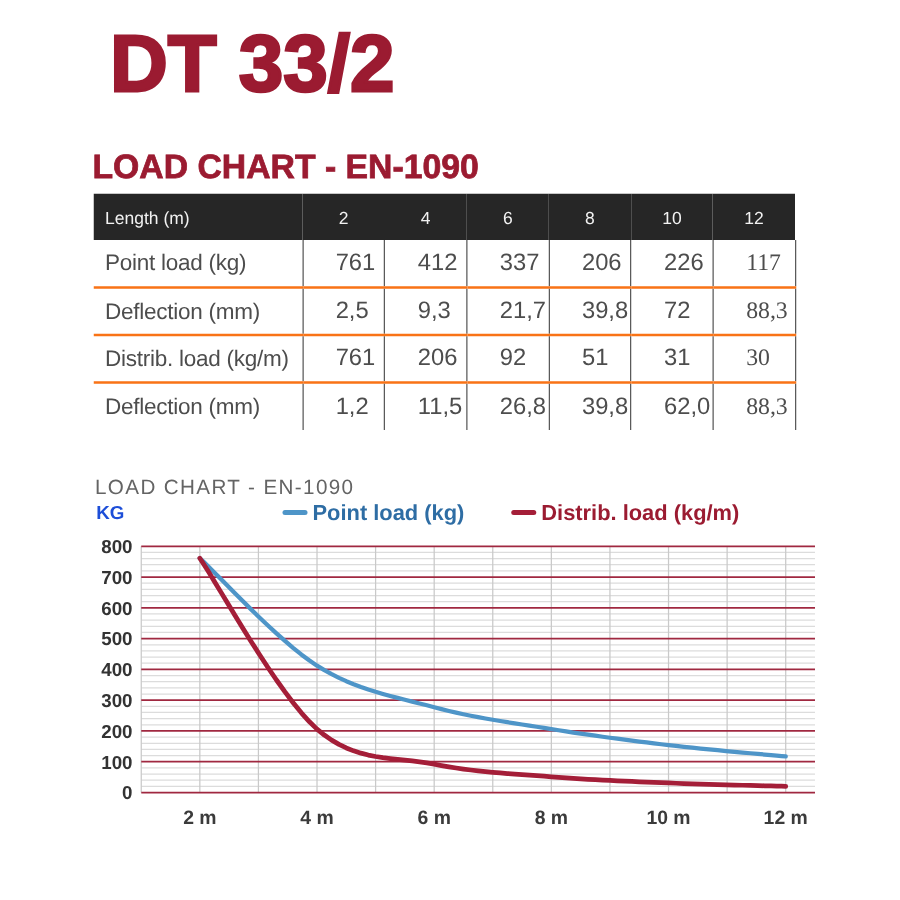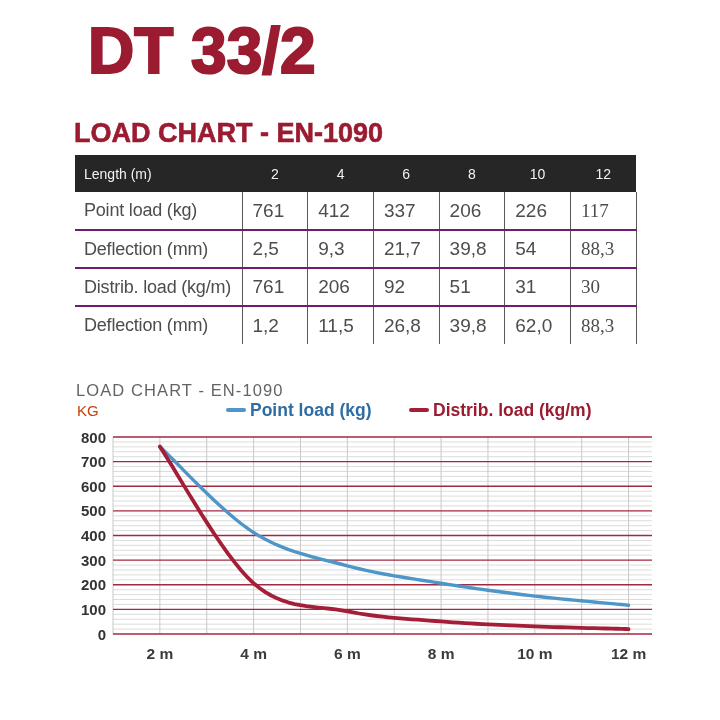--- a/index.html
+++ b/index.html
@@ -37,32 +37,32 @@
   #load-table th.lbl{text-align:left;padding-left:9px;}
   #load-table th.num{text-align:center;}
   #load-table td{
     height:38px;font-size:19px;color:var(--cell-text);
     vertical-align:middle;background:#ffffff;
   }
   #load-table td.lbl{
     padding-left:9px;font-size:18px;letter-spacing:-0.2px;white-space:nowrap;
   }
   #load-table td.num{
-    padding-left:10px;border-left:1px solid #5A5A5A;white-space:nowrap;
+    padding-left:26px;border-left:1px solid #5A5A5A;white-space:nowrap;
   }
   #load-table td.num:last-child{border-right:1px solid #5A5A5A;font-family:Liberation Serif, serif;}
-  #load-table tbody tr + tr td{border-top:2px solid #701a75;}
+  #load-table tbody tr + tr td{border-top:2px solid #f97316;}
 
   #chart-title{
     position:absolute;left:76px;top:381px;
     font-size:16.5px;color:#646464;letter-spacing:1.1px;
   }
   #kg-label{
     position:absolute;left:77px;top:402px;
-    font-size:15px;font-weight:normal;color:#c2410c;
+    font-size:15px;font-weight:bold;color:#1d4ed8;
   }
   .legend-item{
     position:absolute;top:400px;
     font-size:17.5px;font-weight:bold;white-space:nowrap;
   }
   #legend-point{left:226px;}
   #legend-distrib{left:409px;}
   .swatch{
     display:inline-block;width:20px;height:3.5px;border-radius:2px;
     vertical-align:middle;margin-right:4px;margin-bottom:3px;
@@ -109,21 +109,21 @@
         <td class="num">206</td>
         <td class="num">226</td>
         <td class="num">117</td>
       </tr>
       <tr>
         <td class="lbl">Deflection (mm)</td>
         <td class="num">2,5</td>
         <td class="num">9,3</td>
         <td class="num">21,7</td>
         <td class="num">39,8</td>
-        <td class="num">54</td>
+        <td class="num">72</td>
         <td class="num">88,3</td>
       </tr>
       <tr>
         <td class="lbl">Distrib. load (kg/m)</td>
         <td class="num">761</td>
         <td class="num">206</td>
         <td class="num">92</td>
         <td class="num">51</td>
         <td class="num">31</td>
         <td class="num">30</td>

